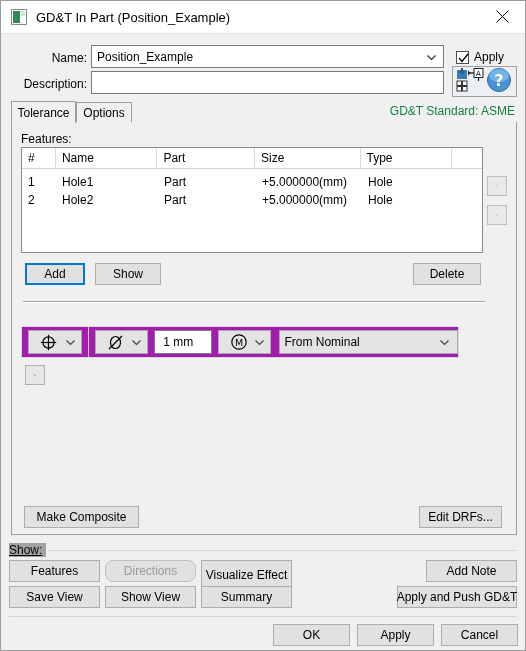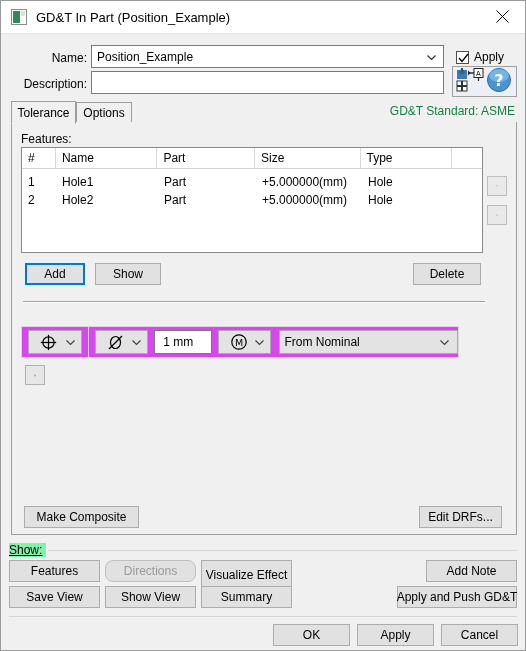--- a/index.html
+++ b/index.html
@@ -262,21 +262,21 @@
   }
 
   
   .fcf {
     position: absolute;
     left: 20px; top: 325px;
     width: 438px;
     height: 32px;
     box-sizing: border-box;
     border: 1px solid #d8d8d8;
-    background: #d946ef;
+    background: #a21caf;
     display: flex;
     align-items: center;
   }
   .fcf-cell {
     box-sizing: border-box;
     height: 24px;
     margin-left: 4px;
     border: 1px solid #a9a9a9;
     background: #e3e3e3;
     display: flex;
@@ -318,21 +318,21 @@
 
   
   .groupline {
     position: absolute;
     height: 1px;
     background: #d6d6d6;
   }
   .group-label {
     position: absolute;
     font-size: 12px;
-    background: #86efac;
+    background: #a3a3a3;
     padding-right: 4px;
     text-decoration: underline;
   }
 </style>
 </head>
 <body>
 
 <div class="dialog">
 
   <div class="titlebar">

